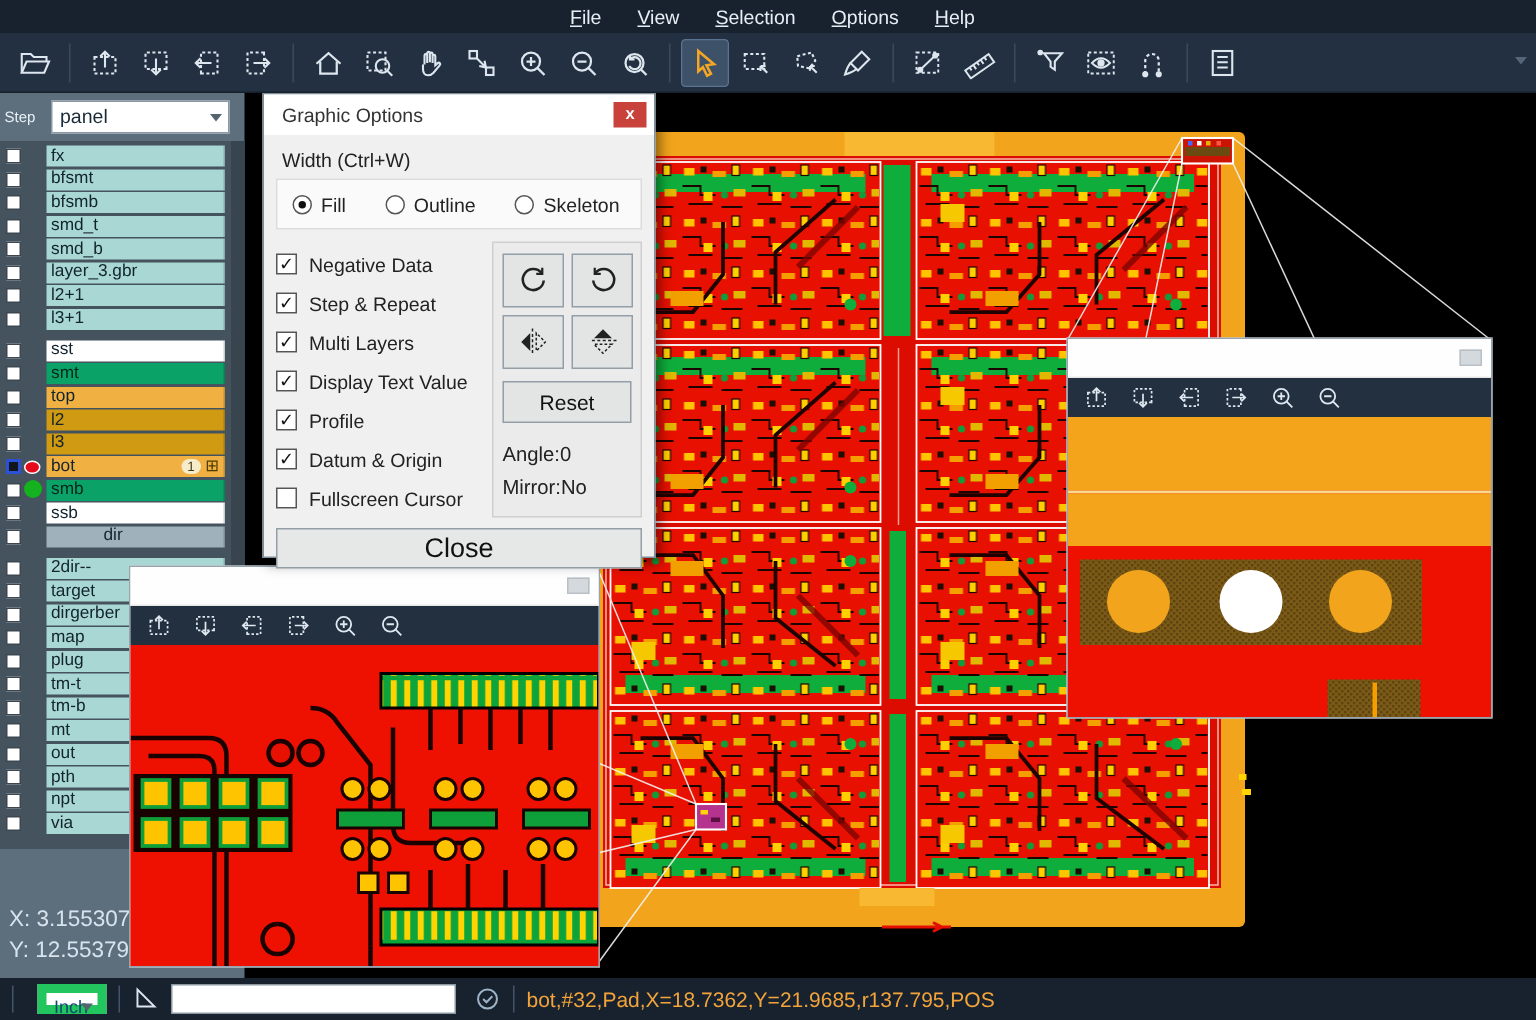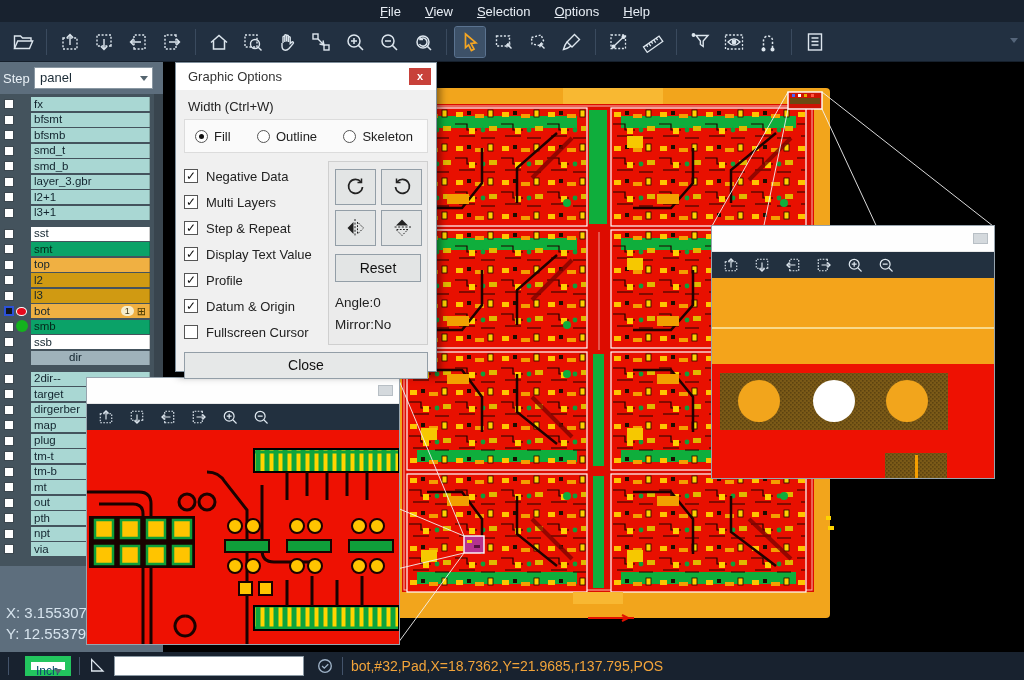--- a/index.html
+++ b/index.html
@@ -15,21 +15,21 @@
   .toolbar{position:absolute;left:0;top:22px;width:1024px;height:40px;background:#223041;display:flex;align-items:center;padding-left:6px;z-index:30;border-bottom:1px solid #16202c;}
   .tbtn{width:30px;height:30px;display:flex;align-items:center;justify-content:center;color:#dde6ee;margin:0 2px;border-radius:2px;}
   .tbtn svg{width:22px;height:22px;}
   .tbtn.active{background:#3d5168;outline:1px solid #5b7390;}
   .tsep{width:1px;height:26px;background:#3a4a5e;margin:0 6px;}
   .toverflow{position:absolute;right:6px;top:16px;width:0;height:0;border-left:4px solid transparent;border-right:4px solid transparent;border-top:5px solid #55657a;}
 
   
   .sidebar{position:absolute;left:0;top:62px;width:163px;height:590px;background:#5d6e7d;z-index:10;}
   .step-row{display:flex;align-items:center;height:32px;padding:0 2px 0 3px;}
-  .step-label{color:#e9f0f6;font-size:13px;width:31px;}
+  .step-label{color:#e9f0f6;font-size:10px;width:31px;}
   .step-select{position:relative;width:119px;height:22px;background:#fff;border:1px solid #8a98a3;font-size:13px;color:#1b2b36;line-height:20px;padding-left:5px;}
   .step-chev{position:absolute;right:4px;top:8px;width:0;height:0;border-left:4px solid transparent;border-right:4px solid transparent;border-top:5px solid #55656f;}
   .layers{background:#44535d;padding:3px 0 3px 0;position:relative;}
   .layer-group{margin-bottom:7px;}
   .layer-group:last-child{margin-bottom:0;}
   .layer-row{display:flex;align-items:center;height:14px;margin-bottom:1.5px;}
   .cb{width:10px;height:10px;background:#fff;border:1px solid #3c474f;margin-left:4px;flex:none;}
   .layer-row[data-checked="true"] .cb{border:2px solid #2c51d8;background:#10161c;}
   .ind{width:15px;height:13px;flex:none;position:relative;}
   .dot{display:none;position:absolute;left:2px;top:2px;width:11px;height:9px;border-radius:50%;}
@@ -77,21 +77,21 @@
   .chk-col{flex:1;padding-top:2px;}
   .chk-row{display:flex;align-items:center;gap:8px;height:26px;}
   .cbx{width:14px;height:14px;border:1px solid #555;background:#fff;flex:none;font-size:12px;line-height:13px;text-align:center;color:#111;}
   .chk-row[data-checked="true"] .cbx::after{content:"\2713";}
   .tool-panel{width:100px;border:1px solid #cfcfcf;background:#ebebeb;padding:7px 6px;}
   .btn-grid{display:grid;grid-template-columns:41px 41px;grid-gap:5px;}
   .sq-btn{width:41px;height:36px;background:#e3e5e5;border:1px solid #939ea7;display:flex;align-items:center;justify-content:center;color:#222;}
   .sq-btn svg{width:24px;height:24px;}
   .reset-btn{margin-top:8px;width:86px;height:28px;background:#e3e5e5;border:1px solid #939ea7;text-align:center;line-height:26px;font-size:14px;color:#111;}
   .dlg-angle{margin-top:10px;line-height:22px;font-size:13.5px;}
-  .close-btn{margin-top:7px;height:27px;background:#e6e8e8;border:1px solid #939ea7;text-align:center;line-height:25px;font-size:14px;color:#111;}
+  .close-btn{margin-top:7px;height:27px;background:#e6e8e8;border:1px solid #939ea7;text-align:center;line-height:25px;font-size:18px;color:#111;}
 
   
   .statusbar{position:absolute;left:0;top:652px;width:1024px;height:28px;background:#18222f;display:flex;align-items:center;z-index:40;}
   .ssep{width:1px;height:18px;background:#43536a;margin:0 8px;}
   .unit-select{position:relative;width:46px;height:20px;background:#fff;border:6px solid #22c55e;font-size:12px;color:#0c4a6e;line-height:18px;padding-left:5px;margin-left:8px;}
   .unit-chev{position:absolute;right:3px;top:7px;width:0;height:0;border-left:4px solid transparent;border-right:4px solid transparent;border-top:5px solid #55656f;}
   .corner-ic{width:20px;height:20px;color:#dde6ee;}
   .cmd-input{width:190px;height:20px;background:#fff;border:1px solid #8a98a3;font-size:12px;padding:0 4px;margin-left:6px;}
   .refresh-ic{width:18px;height:18px;color:#9fb3c8;margin-left:12px;}
   .status-text{color:#f2a43a;font-size:14px;white-space:nowrap;}
@@ -904,26 +904,26 @@
       <div class="dlg-main">
         <div class="chk-col">
 
             <label class="chk-row" data-checked="true">
               <span class="cbx"></span>
               <span>Negative Data</span>
             </label>
 
             <label class="chk-row" data-checked="true">
               <span class="cbx"></span>
-              <span>Multi Layers</span>
+              <span>Step &amp; Repeat</span>
             </label>
 
             <label class="chk-row" data-checked="true">
               <span class="cbx"></span>
-              <span>Step &amp; Repeat</span>
+              <span>Multi Layers</span>
             </label>
 
             <label class="chk-row" data-checked="true">
               <span class="cbx"></span>
               <span>Display Text Value</span>
             </label>
 
             <label class="chk-row" data-checked="true">
               <span class="cbx"></span>
               <span>Profile</span>

